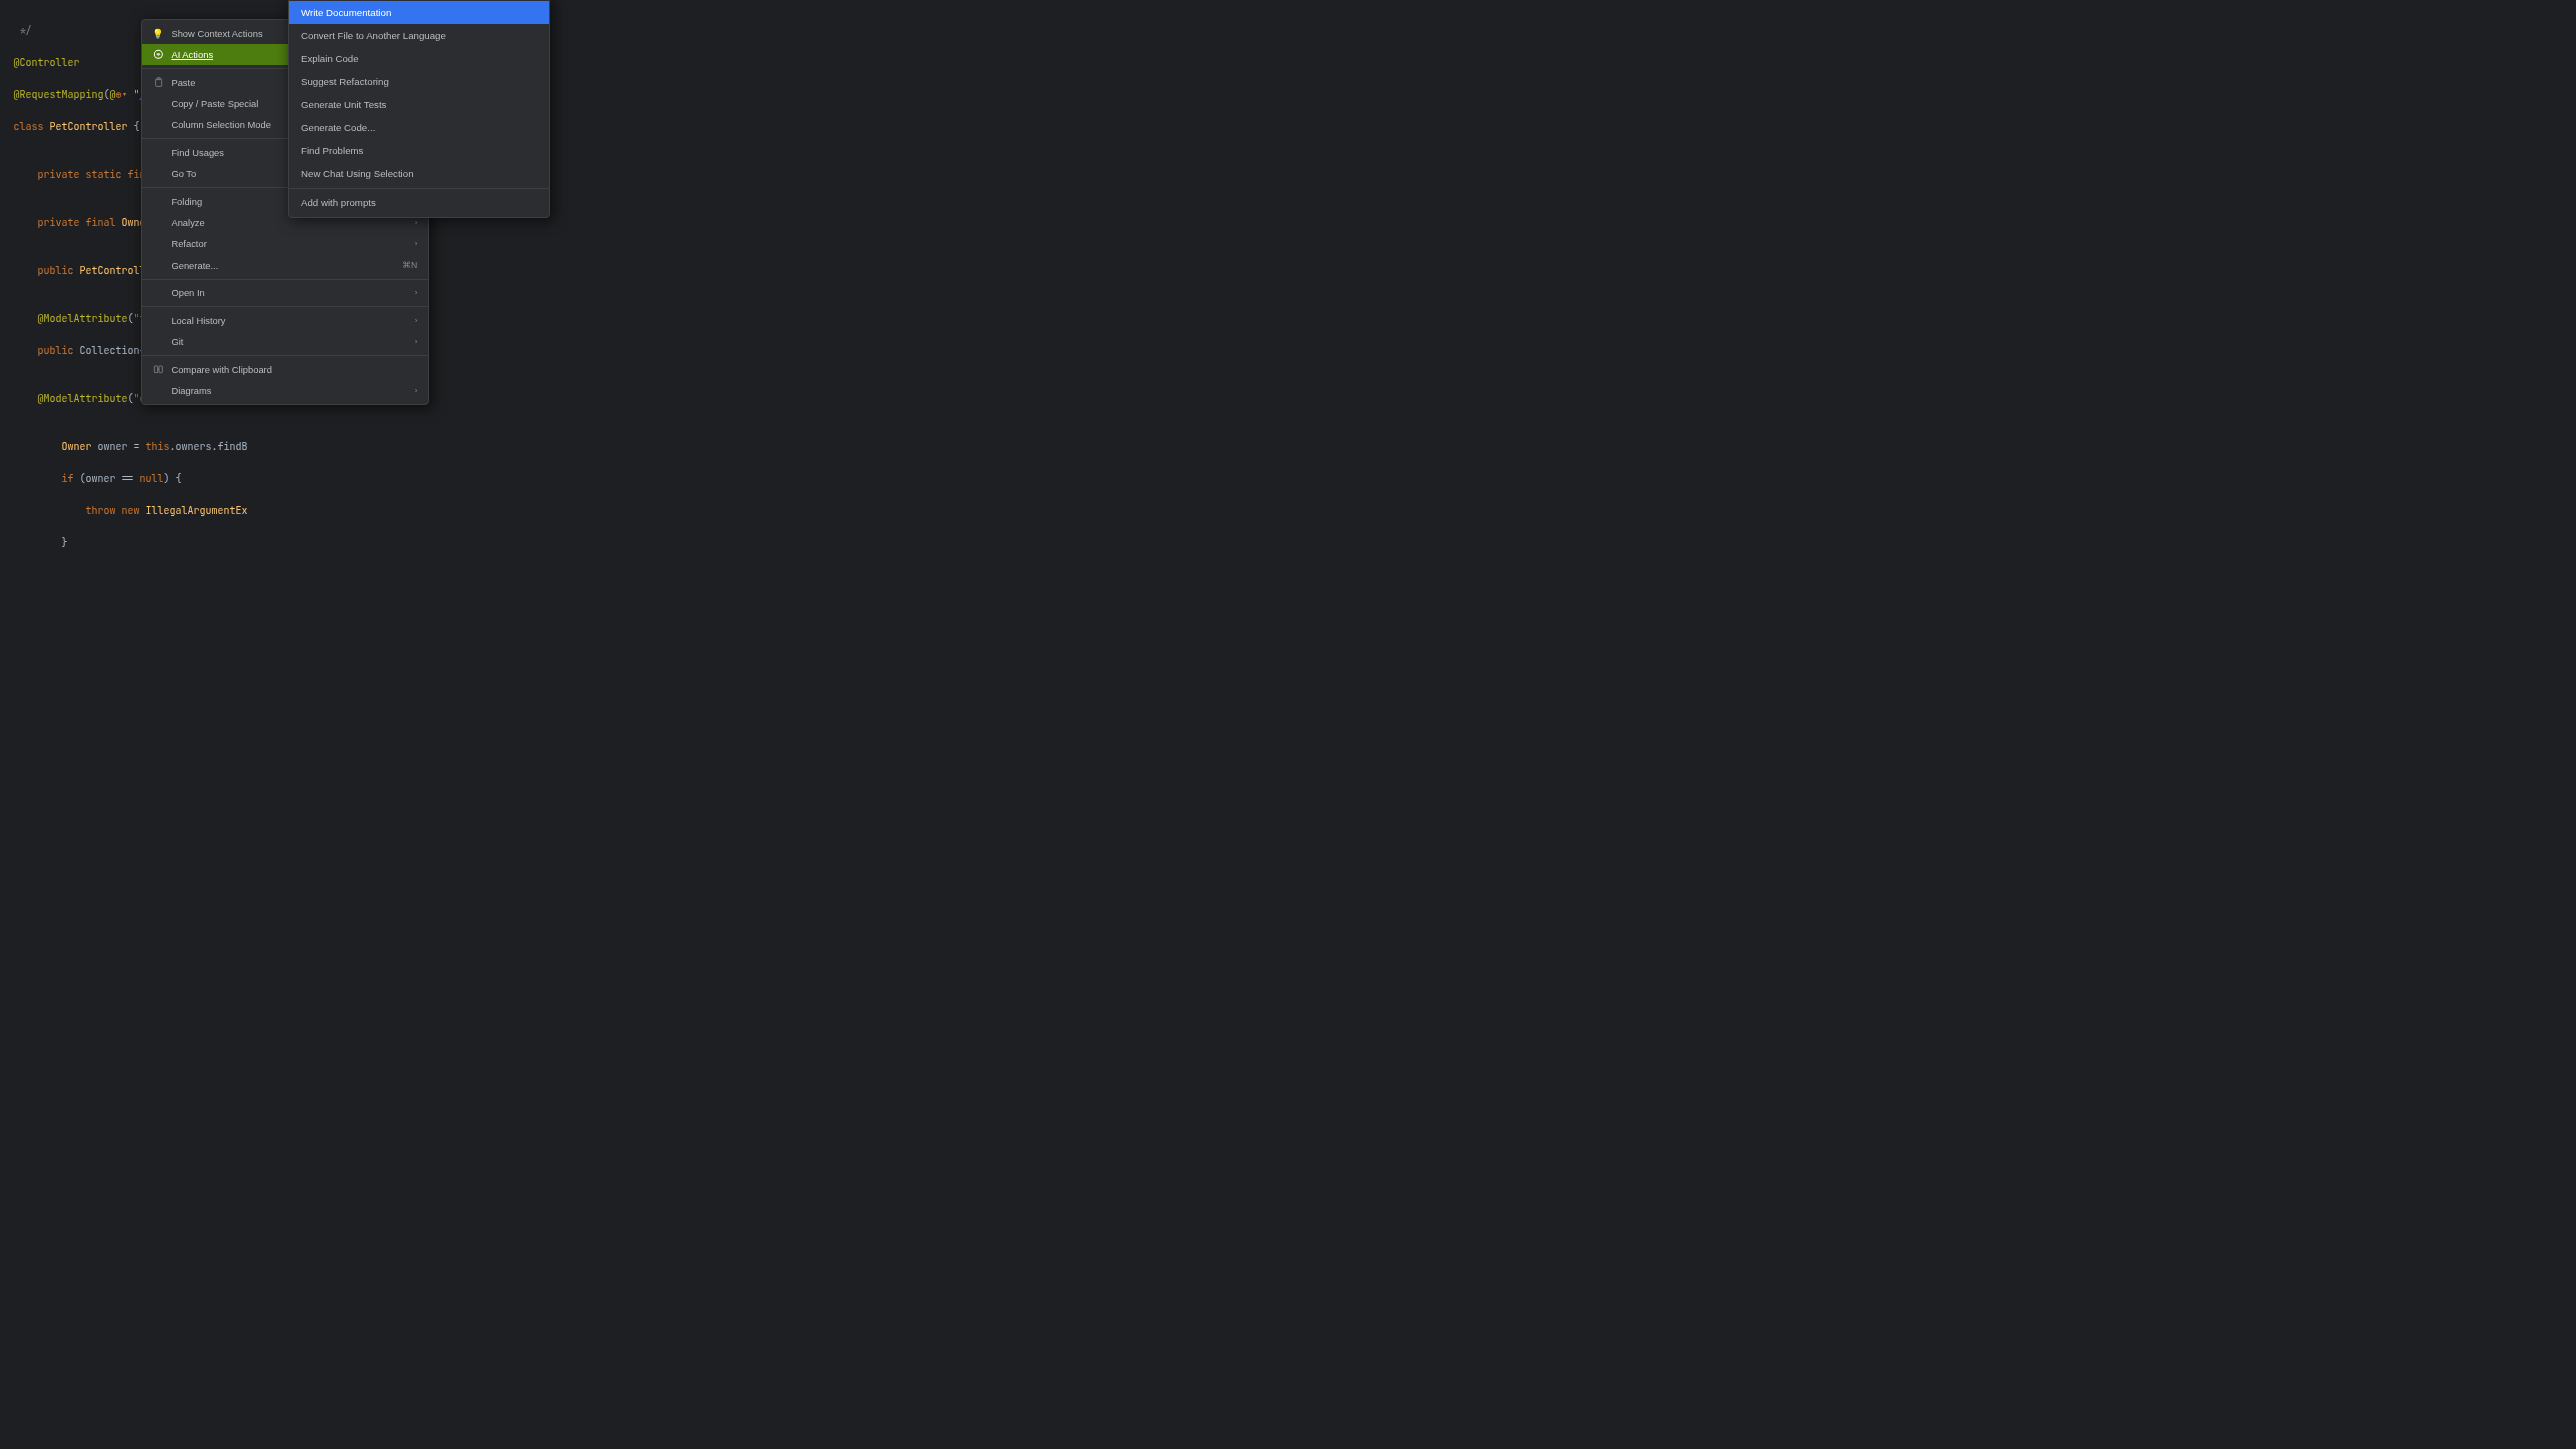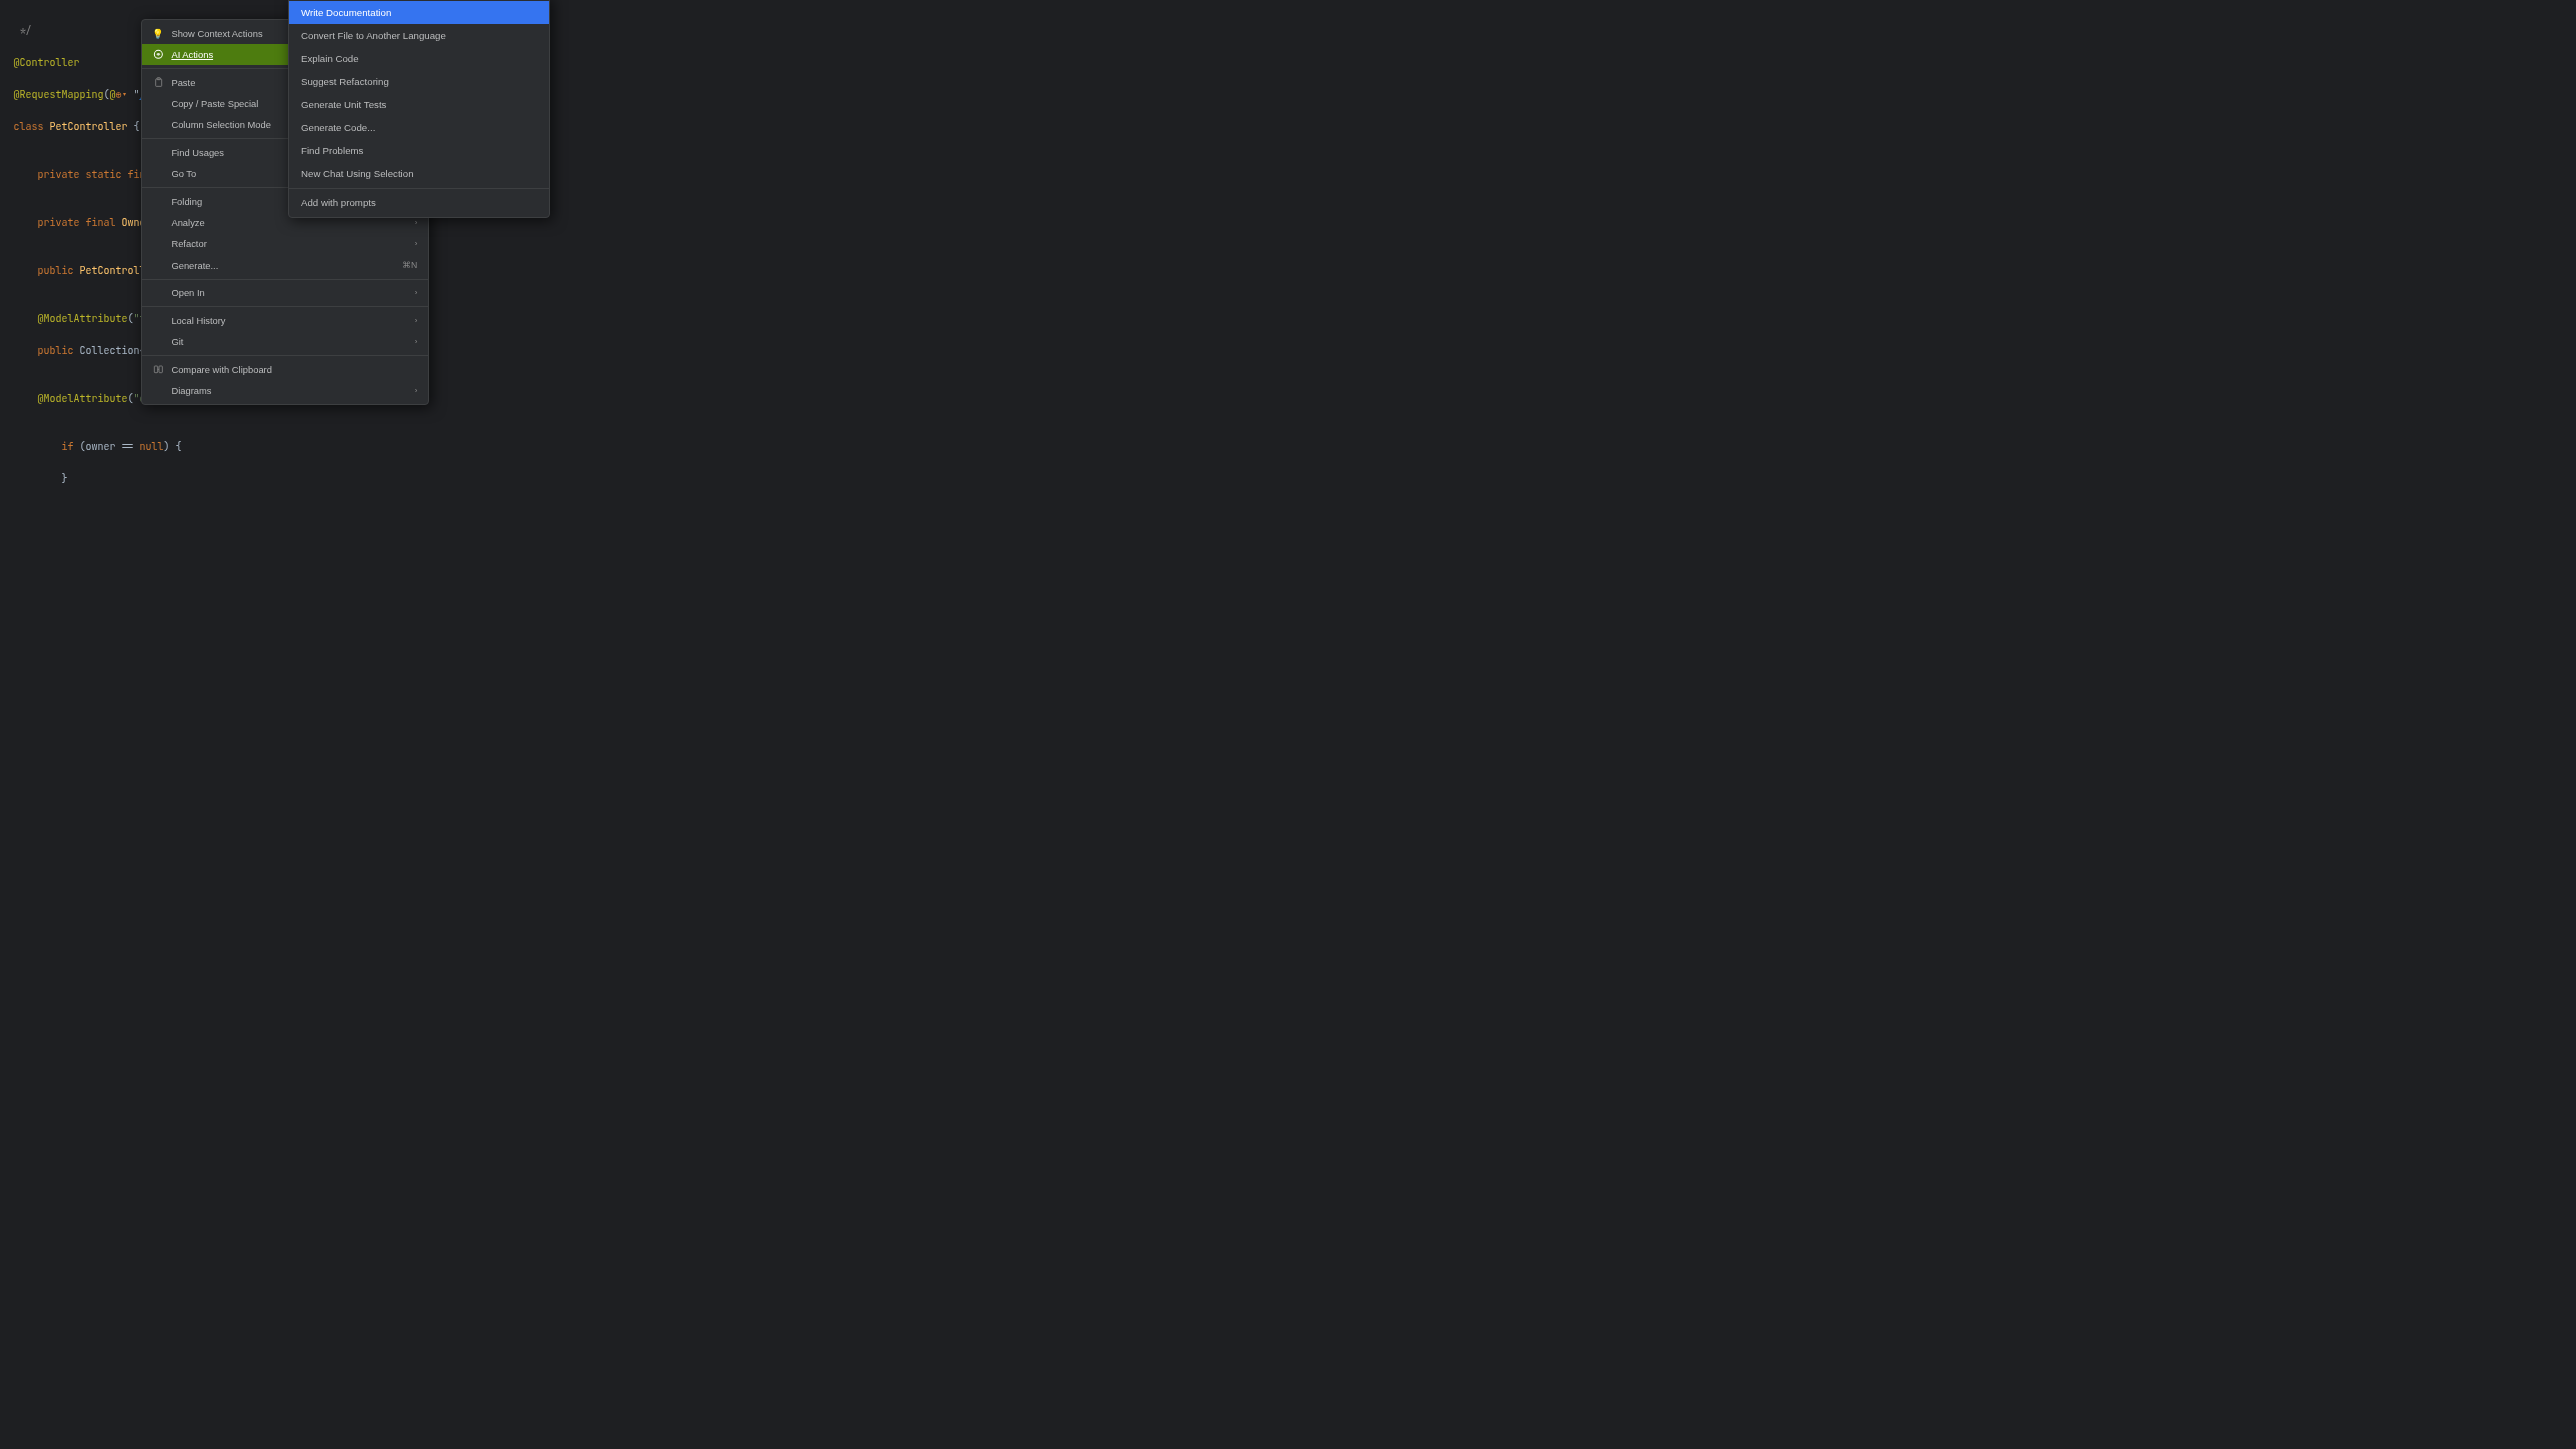--- a/index.html
+++ b/index.html
@@ -162,21 +162,23 @@
 <span class="code-line"></span>
 <span class="code-line">    <span class="kw">private</span> <span class="kw">final</span> <span class="classname">OwnerRepository</span> <span class="method">owner</span></span>
 <span class="code-line"></span>
 <span class="code-line">    <span class="kw">public</span> <span class="classname">PetController</span>(<span class="classname">OwnerRepositor</span></span>
 <span class="code-line"></span>
 <span class="code-line">    <span class="annotation">@ModelAttribute</span>(<span class="string">"types"</span>)</span>
 <span class="code-line">    <span class="kw">public</span> Collection&lt;<span class="classname">PetType</span>&gt; <span class="method">populate</span></span>
 <span class="code-line"></span>
 <span class="code-line">    <span class="annotation">@ModelAttribute</span>(<span class="string">"owner"</span>)</span>
 <span class="code-line"></span>
+<span class="code-line">        <span class="classname">Owner</span> owner = <span class="kw">this</span>.owners.findB</span>
 <span class="code-line">        <span class="kw">if</span> (owner == <span class="kw">null</span>) {</span>
+<span class="code-line">            <span class="kw">throw</span> <span class="kw">new</span> <span class="classname">IllegalArgumentEx</span></span>
 <span class="code-line">        }</span>
 </div>
 
 <div class="context-menu">
 
   <div class="menu-item">
     <div class="menu-item-left">
       <span class="menu-item-icon">💡</span>
       <span>Show Context Actions</span>
     </div>

